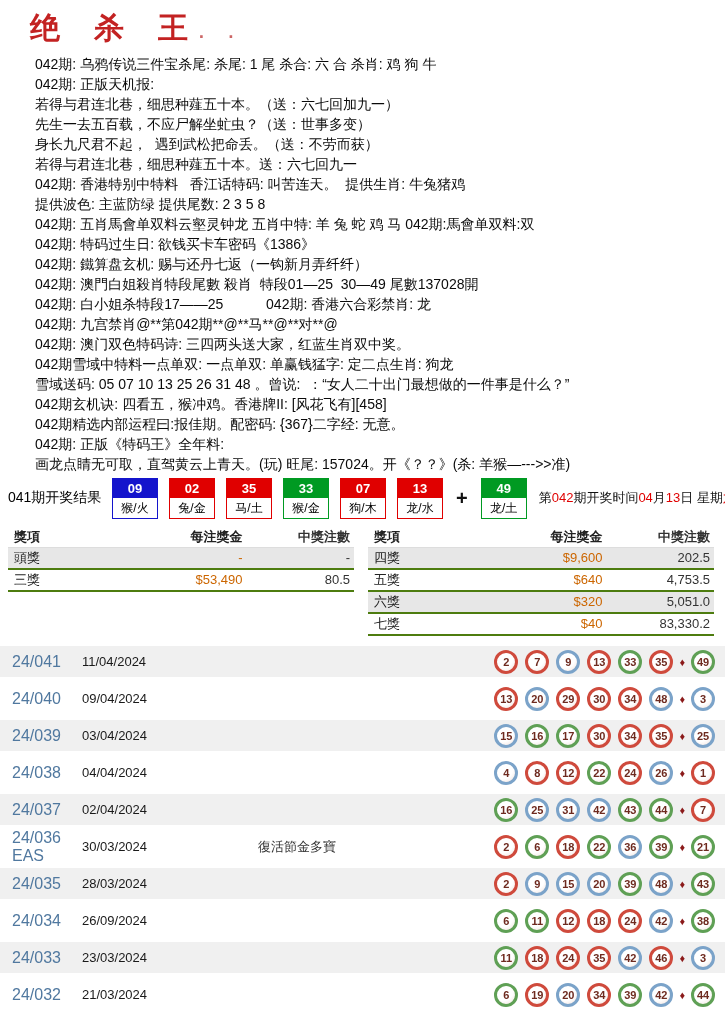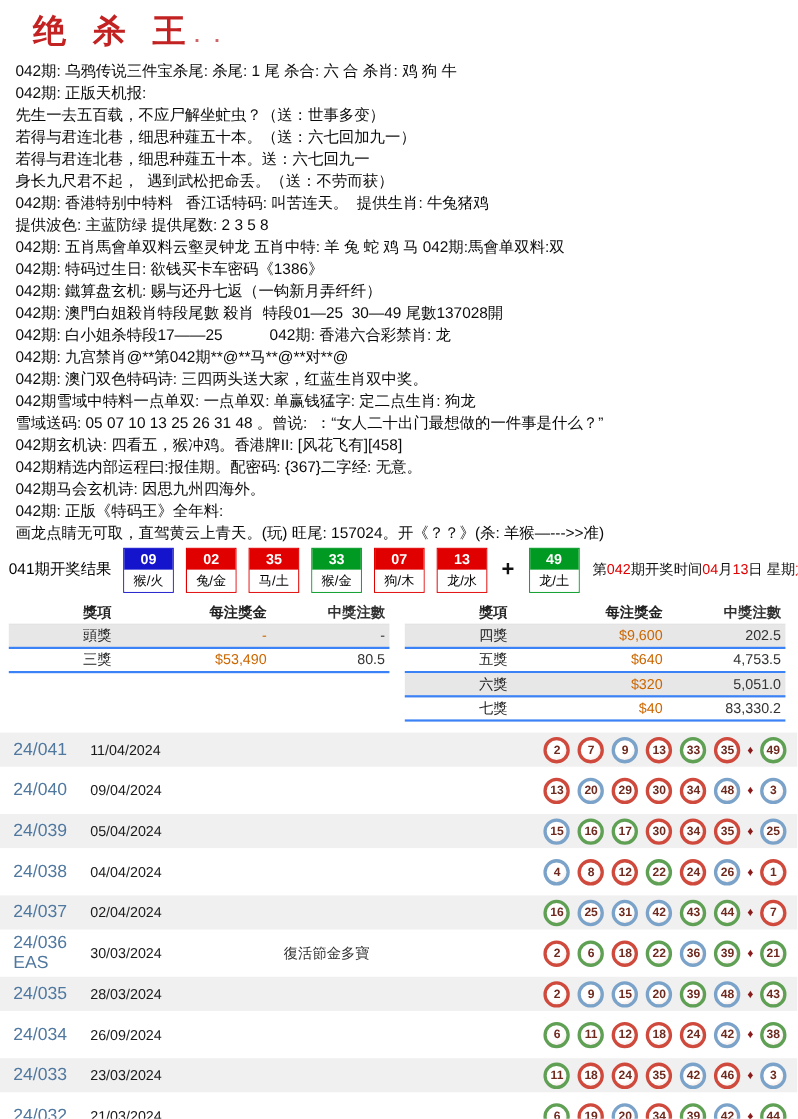--- a/index.html
+++ b/index.html
@@ -1,47 +1,47 @@
 <!DOCTYPE html>
 <html><head>
 <meta charset="utf-8">
 <style>
   html,body{margin:0;padding:0;background:#fff;}
   body{width:725px;height:1017px;overflow:hidden;font-family:"Liberation Sans","DejaVu Sans",sans-serif;color:#111;position:relative;}
   .page{padding-top:4px;}
   
-  .title-row{padding:4px 16px 2px 30px;white-space:pre;}
+  .title-row{padding:4px 16px 2px 30px;white-space:pre;font-family:Liberation Mono, monospace;}
   .title{color:#c32222;font-size:30px;font-weight:bold;letter-spacing:8px;}
   .title-dots{color:#c66;font-size:18px;font-weight:bold;letter-spacing:4px;}
   
   .lines{padding-left:14px;margin-top:3px;}
-  .line{font-size:14px;line-height:20px;height:20px;white-space:pre;color:#0a0a0a;}
+  .line{font-size:14px;line-height:20px;height:20px;white-space:pre;color:#0a0a0a;margin-left:21px;}
   
   .strip{display:flex;align-items:center;height:46px;padding-left:8px;margin-top:1px;}
   .strip-label{font-size:14px;color:#000;width:104px;flex:none;}
   .rboxes{display:flex;gap:11px;align-items:center;}
   .rbox{width:44px;flex:none;text-align:center;border:1px solid #900;}
   .rbox[data-color="red"]{border-color:#e00000;}
   .rbox[data-color="blue"]{border-color:#1414cc;}
   .rbox[data-color="green"]{border-color:#009a22;}
   .rnum{height:19px;line-height:19px;color:#fff;font-weight:bold;font-size:13px;background:#e00000;}
   .rbox[data-color="blue"] .rnum{background:#1414cc;}
   .rbox[data-color="green"] .rnum{background:#009a22;}
   .rlab{height:20px;line-height:20px;font-size:12px;color:#000;background:#fff;border-top:1px solid inherit;}
   .strip-plus{font-size:20px;font-weight:bold;color:#111;margin:0 2px;}
   .next-draw{font-size:13px;margin-left:12px;white-space:pre;}
   .next-draw span[data-color="black"]{color:#111;}
   .next-draw span[data-color="red"]{color:#e00000;}
   
   .ptables{display:flex;margin-top:6px;padding:0 10px 0 8px;gap:14px;}
   .ptable{width:346px;flex:none;}
   .phead{display:flex;height:20px;line-height:20px;font-size:13px;font-weight:bold;color:#222;border-bottom:1px solid #ddd;}
-  .prow{display:flex;height:20px;line-height:20px;font-size:13px;border-bottom:2px solid #3b82f6;}
+  .prow{display:flex;height:20px;line-height:20px;font-size:13px;border-bottom:2px solid #4d7c0f;}
   .ptable .prow:nth-child(even){background:#e7e7e7;}
-  .pname{width:26%;padding-left:6px;text-align:right;color:#222;}
+  .pname{width:26%;padding-left:6px;text-align:left;color:#222;}
   .pamt{width:42%;text-align:right;color:#cc6600;}
   .pcnt{width:32%;text-align:right;padding-right:4px;color:#333;}
   
   .draws{margin-top:10px;}
   .drow{display:flex;align-items:center;height:31px;margin-bottom:6px;padding-left:12px;}
   .drow:nth-child(odd){background:#f0f0f0;}
   .dperiod{width:70px;flex:none;font-size:16px;color:#50789f;}
   .ddate{width:176px;flex:none;font-size:13px;color:#1a1a1a;}
   .dnote{font-size:13px;color:#333;}
   .balls{display:flex;align-items:center;gap:7px;margin-left:auto;padding-right:10px;}
@@ -56,38 +56,37 @@
 </head>
 <body>
 
 <div class="page">
 
   <div class="title-row"><span class="title">绝 杀 王</span><span class="title-dots">. .</span></div>
 
   <div class="lines">
     <div class="line">042期: 乌鸦传说三件宝杀尾: 杀尾: 1 尾 杀合: 六 合 杀肖: 鸡 狗 牛</div>
     <div class="line">042期: 正版天机报:</div>
+    <div class="line">若得与君连北巷，细思种薤五十本。（送：六七回加九一）</div>
     <div class="line">先生一去五百载，不应尸解坐虻虫？（送：世事多变）</div>
-    <div class="line">若得与君连北巷，细思种薤五十本。（送：六七回加九一）</div>
+    <div class="line">身长九尺君不起，  遇到武松把命丢。（送：不劳而获）</div>
     <div class="line">若得与君连北巷，细思种薤五十本。送：六七回九一</div>
-    <div class="line">身长九尺君不起，  遇到武松把命丢。（送：不劳而获）</div>
     <div class="line">042期: 香港特别中特料   香江话特码: 叫苦连天。  提供生肖: 牛兔猪鸡</div>
     <div class="line">提供波色: 主蓝防绿 提供尾数: 2 3 5 8</div>
     <div class="line">042期: 五肖馬會单双料云壑灵钟龙 五肖中特: 羊 兔 蛇 鸡 马 042期:馬會单双料:双</div>
     <div class="line">042期: 特码过生日: 欲钱买卡车密码《1386》</div>
     <div class="line">042期: 鐵算盘玄机: 赐与还丹七返（一钩新月弄纤纤）</div>
     <div class="line">042期: 澳門白姐殺肖特段尾數 殺肖  特段01—25  30—49 尾數137028開</div>
     <div class="line">042期: 白小姐杀特段17——25           042期: 香港六合彩禁肖: 龙</div>
     <div class="line">042期: 九宫禁肖@**第042期**@**马**@**对**@</div>
     <div class="line">042期: 澳门双色特码诗: 三四两头送大家，红蓝生肖双中奖。</div>
     <div class="line">042期雪域中特料一点单双: 一点单双: 单赢钱猛字: 定二点生肖: 狗龙</div>
     <div class="line">雪域送码: 05 07 10 13 25 26 31 48 。曾说:  ：“女人二十出门最想做的一件事是什么？”</div>
     <div class="line">042期玄机诀: 四看五，猴冲鸡。香港牌II: [风花飞有][458]</div>
     <div class="line">042期精选内部运程曰:报佳期。配密码: {367}二字经: 无意。</div>
-    <div class="line">042期马会玄机诗: 因思九州四海外。</div>
     <div class="line">042期: 正版《特码王》全年料:</div>
     <div class="line">画龙点睛无可取，直驾黄云上青天。(玩) 旺尾: 157024。开《？？》(杀: 羊猴—---&gt;&gt;准)</div>
   </div>
 
   <div class="strip">
     <span class="strip-label">041期开奖结果</span>
     <div class="rboxes">
       <div class="rbox" data-color="blue">
           <div class="rnum">09</div>
           <div class="rlab">猴/火</div>
@@ -197,21 +196,21 @@
         <span class="ball" data-color="red">30</span>
         <span class="ball" data-color="red">34</span>
         <span class="ball" data-color="blue">48</span>
         <span class="dplus">♦</span>
         <span class="ball" data-color="blue">3</span>
       </span>
     </div>
 
     <div class="drow">
       <span class="dperiod">24/039</span>
-      <span class="ddate">05/04/2024</span>
+      <span class="ddate">03/04/2024</span>
       <span class="dnote"></span>
       <span class="balls">
         <span class="ball" data-color="blue">15</span>
         <span class="ball" data-color="green">16</span>
         <span class="ball" data-color="green">17</span>
         <span class="ball" data-color="red">30</span>
         <span class="ball" data-color="red">34</span>
         <span class="ball" data-color="red">35</span>
         <span class="dplus">♦</span>
         <span class="ball" data-color="blue">25</span>

